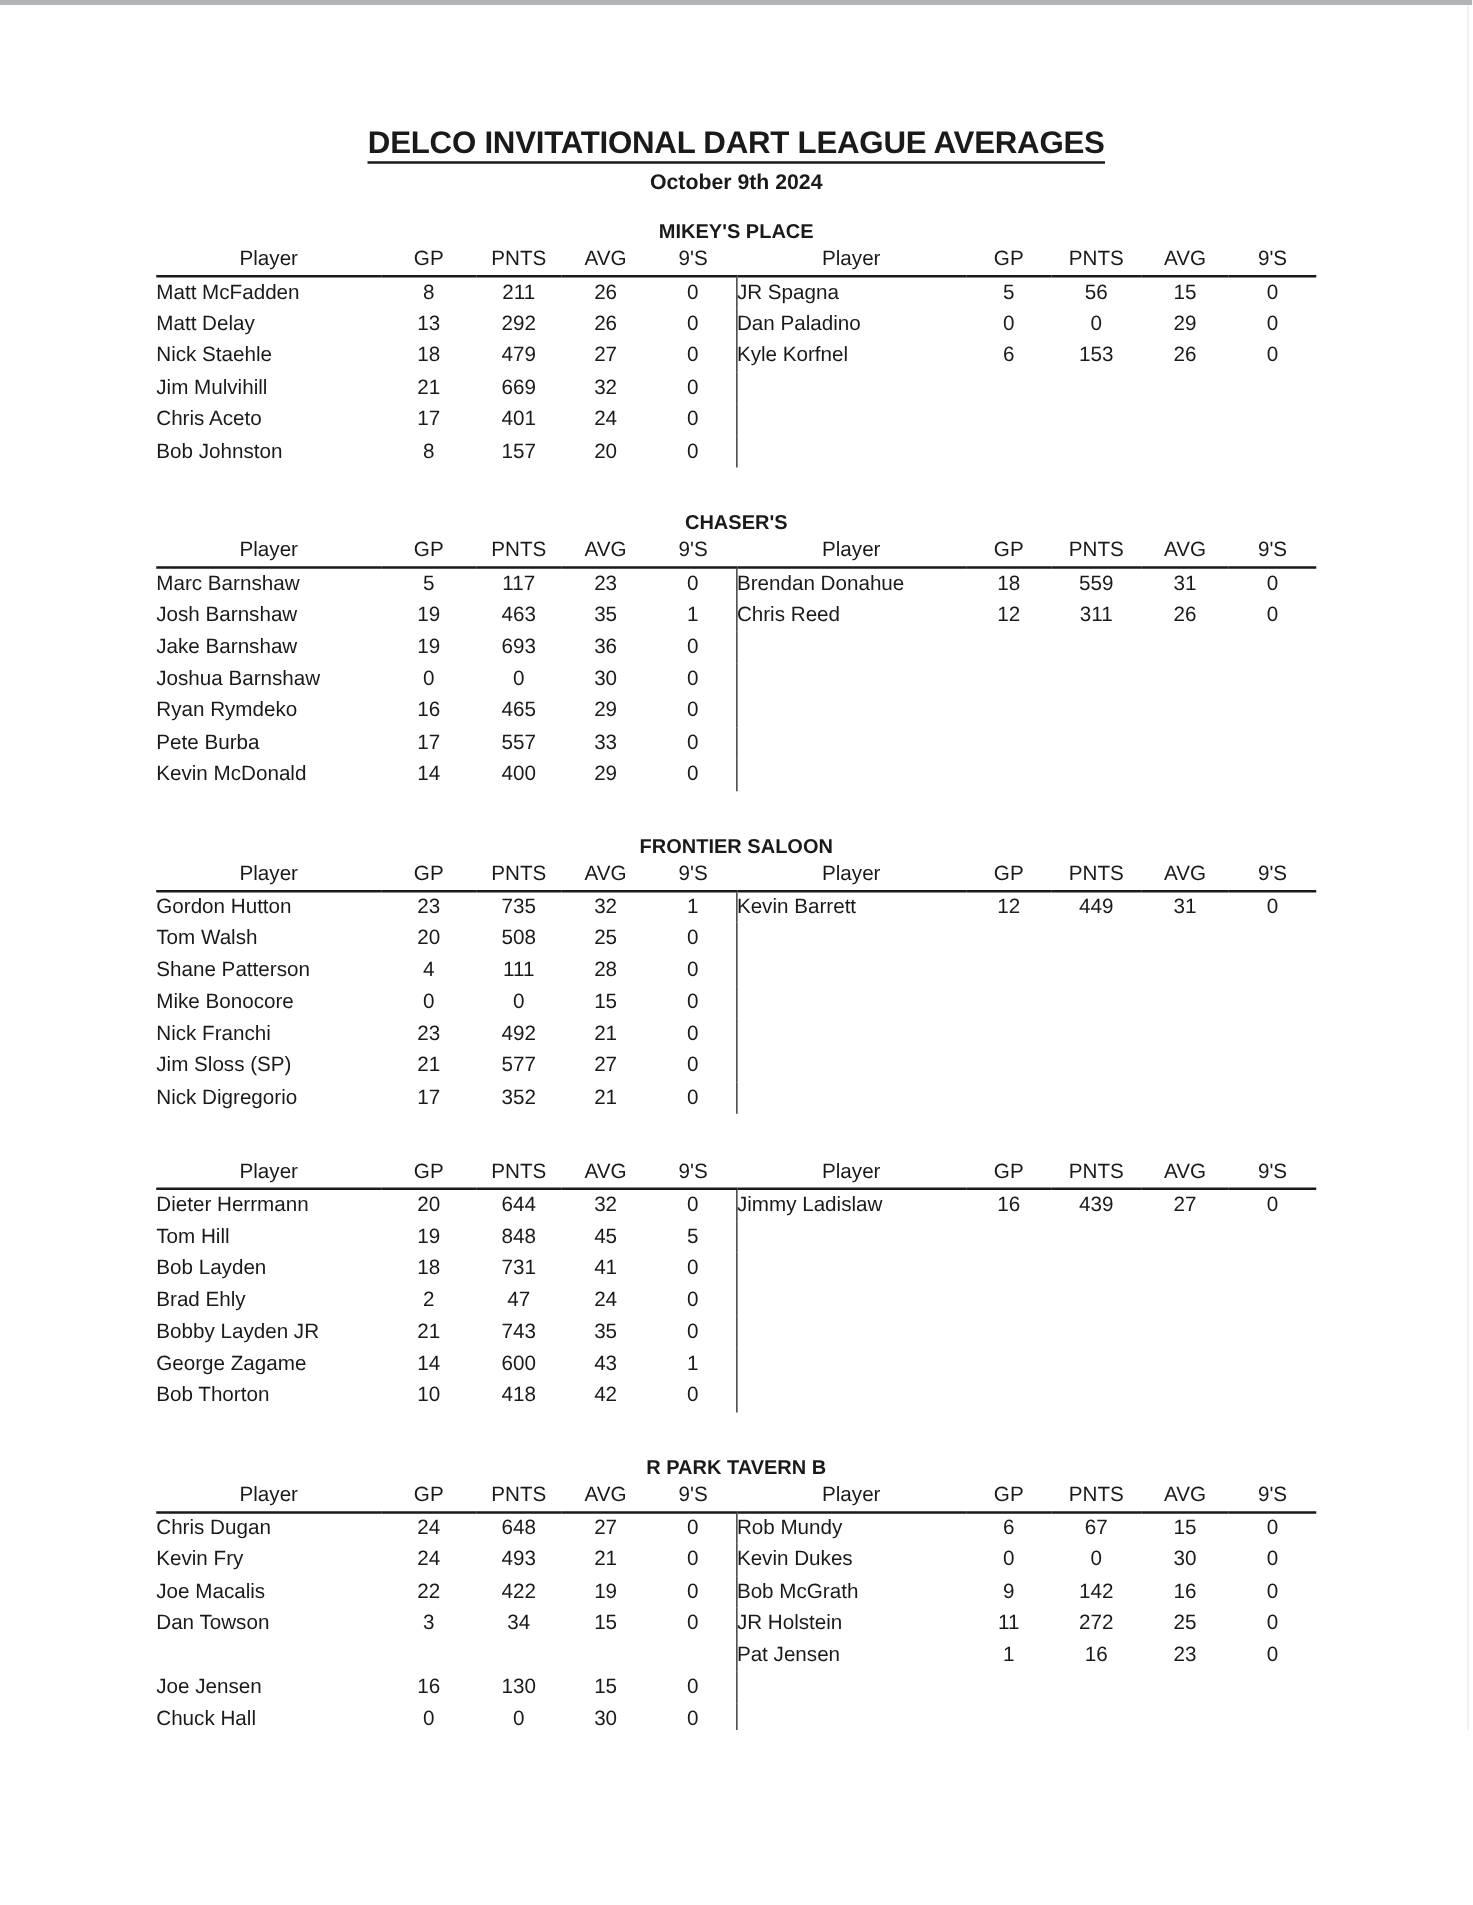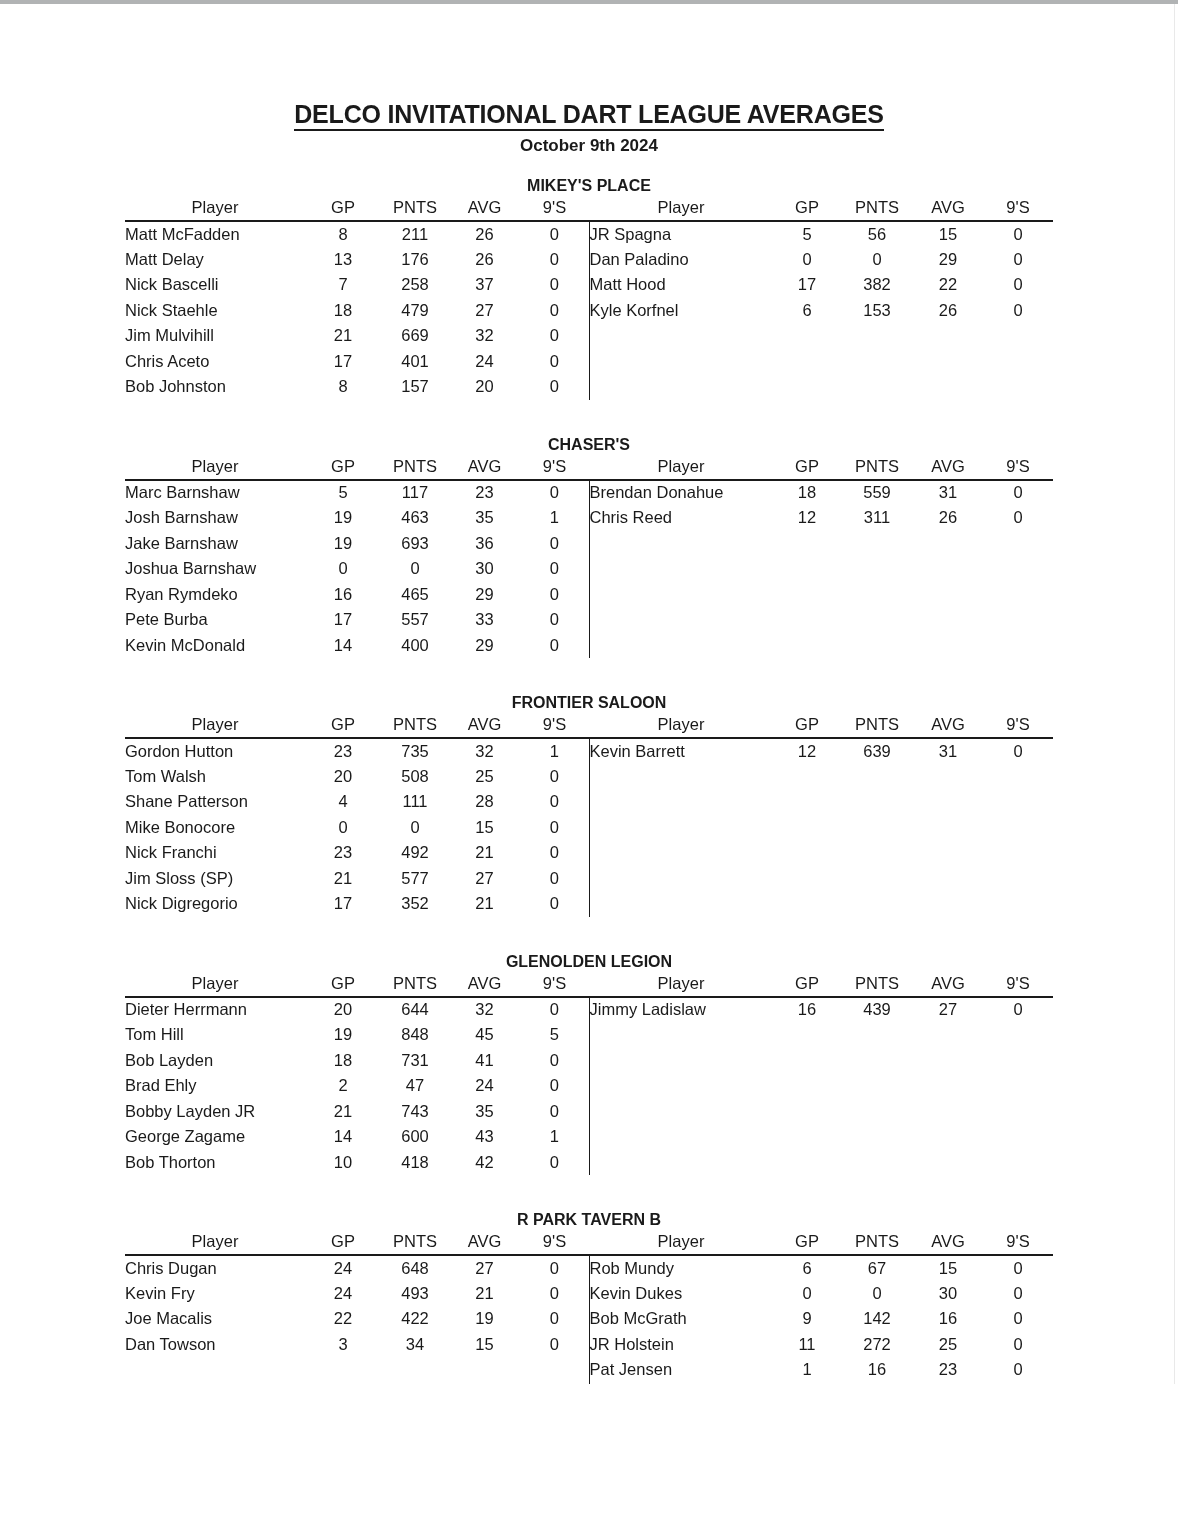--- a/index.html
+++ b/index.html
@@ -132,39 +132,27 @@
               <td class="num">0</td>
               <td class="player sep">JR Spagna</td>
               <td class="num">5</td>
               <td class="num">56</td>
               <td class="num">15</td>
               <td class="num">0</td>
             </tr>
             <tr>
               <td class="player">Matt Delay</td>
               <td class="num">13</td>
-              <td class="num">176</td>
+              <td class="num">292</td>
               <td class="num">26</td>
               <td class="num">0</td>
               <td class="player sep">Dan Paladino</td>
               <td class="num">0</td>
               <td class="num">0</td>
               <td class="num">29</td>
-              <td class="num">0</td>
-            </tr>
-            <tr>
-              <td class="player">Nick Bascelli</td>
-              <td class="num">7</td>
-              <td class="num">258</td>
-              <td class="num">37</td>
-              <td class="num">0</td>
-              <td class="player sep">Matt Hood</td>
-              <td class="num">17</td>
-              <td class="num">382</td>
-              <td class="num">22</td>
               <td class="num">0</td>
             </tr>
             <tr>
               <td class="player">Nick Staehle</td>
               <td class="num">18</td>
               <td class="num">479</td>
               <td class="num">27</td>
               <td class="num">0</td>
               <td class="player sep">Kyle Korfnel</td>
               <td class="num">6</td>
@@ -359,21 +347,21 @@
           </thead>
           <tbody>
             <tr>
               <td class="player">Gordon Hutton</td>
               <td class="num">23</td>
               <td class="num">735</td>
               <td class="num">32</td>
               <td class="num">1</td>
               <td class="player sep">Kevin Barrett</td>
               <td class="num">12</td>
-              <td class="num">639</td>
+              <td class="num">449</td>
               <td class="num">31</td>
               <td class="num">0</td>
             </tr>
             <tr>
               <td class="player">Tom Walsh</td>
               <td class="num">20</td>
               <td class="num">508</td>
               <td class="num">25</td>
               <td class="num">0</td>
               <td class="player sep"></td>
@@ -439,21 +427,20 @@
               <td class="player sep"></td>
               <td class="num"></td>
               <td class="num"></td>
               <td class="num"></td>
               <td class="num"></td>
             </tr>
           </tbody>
         </table>
       </section>
       <section class="league-section">
-        <div class="section-title">GLENOLDEN LEGION</div>
         <table class="stats-table">
           <colgroup>
             <col style="width: 180px;">
             <col style="width: 76px;">
             <col style="width: 68px;">
             <col style="width: 71px;">
             <col style="width: 69px;">
             <col style="width: 184px;">
             <col style="width: 68px;">
             <col style="width: 72px;">

